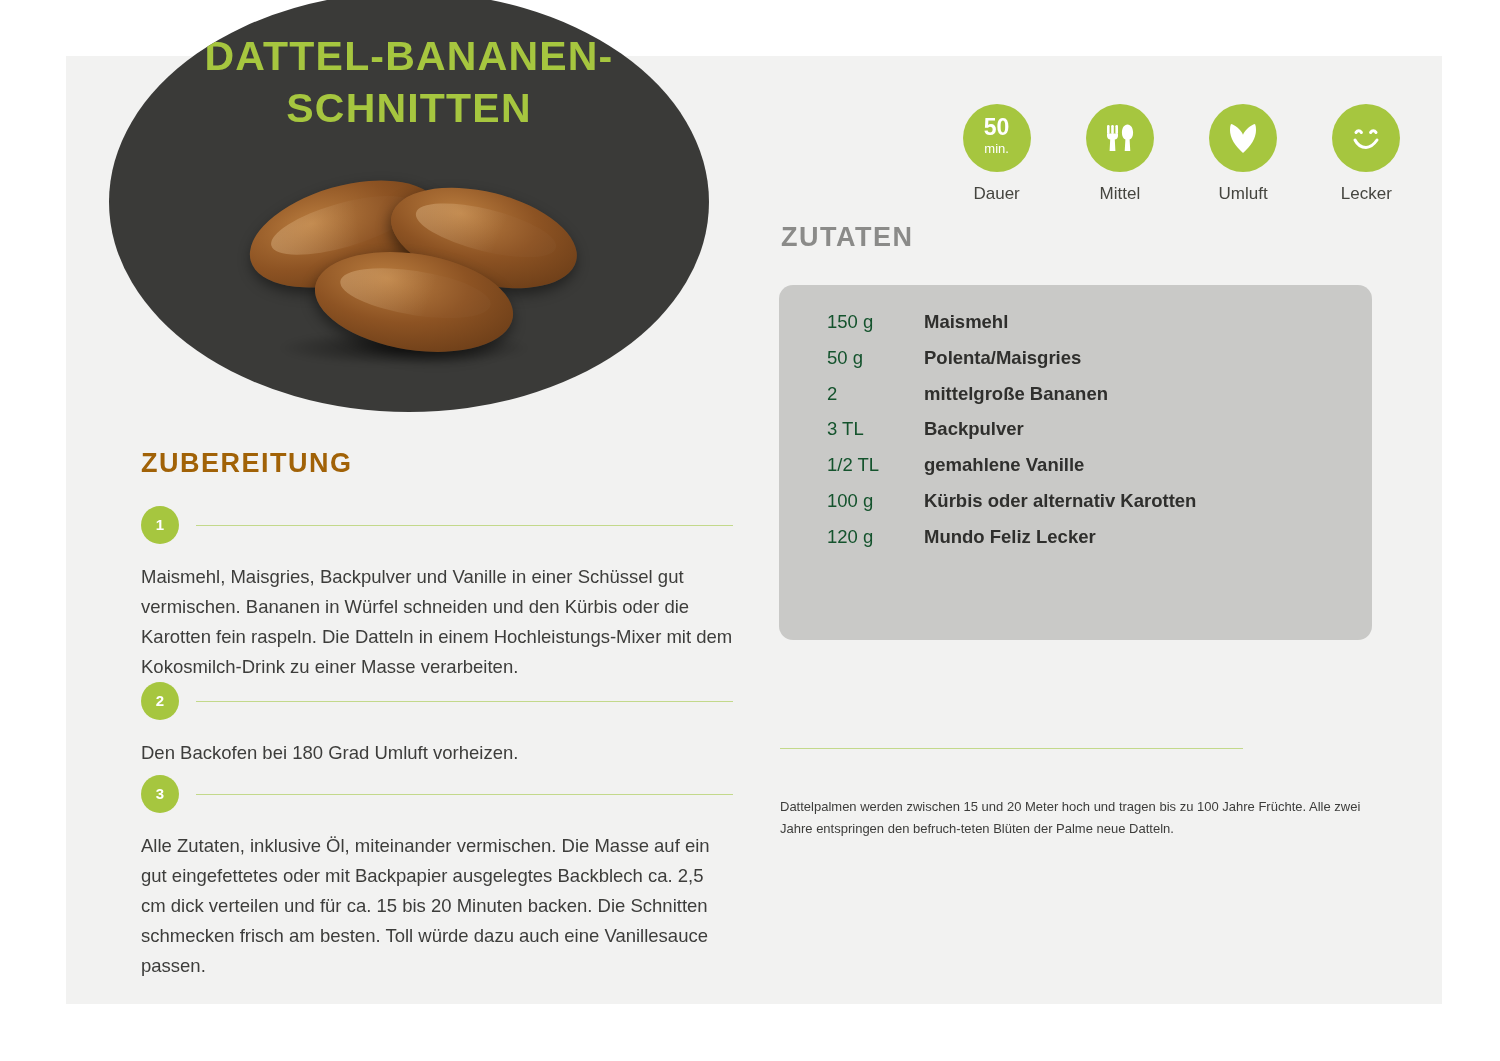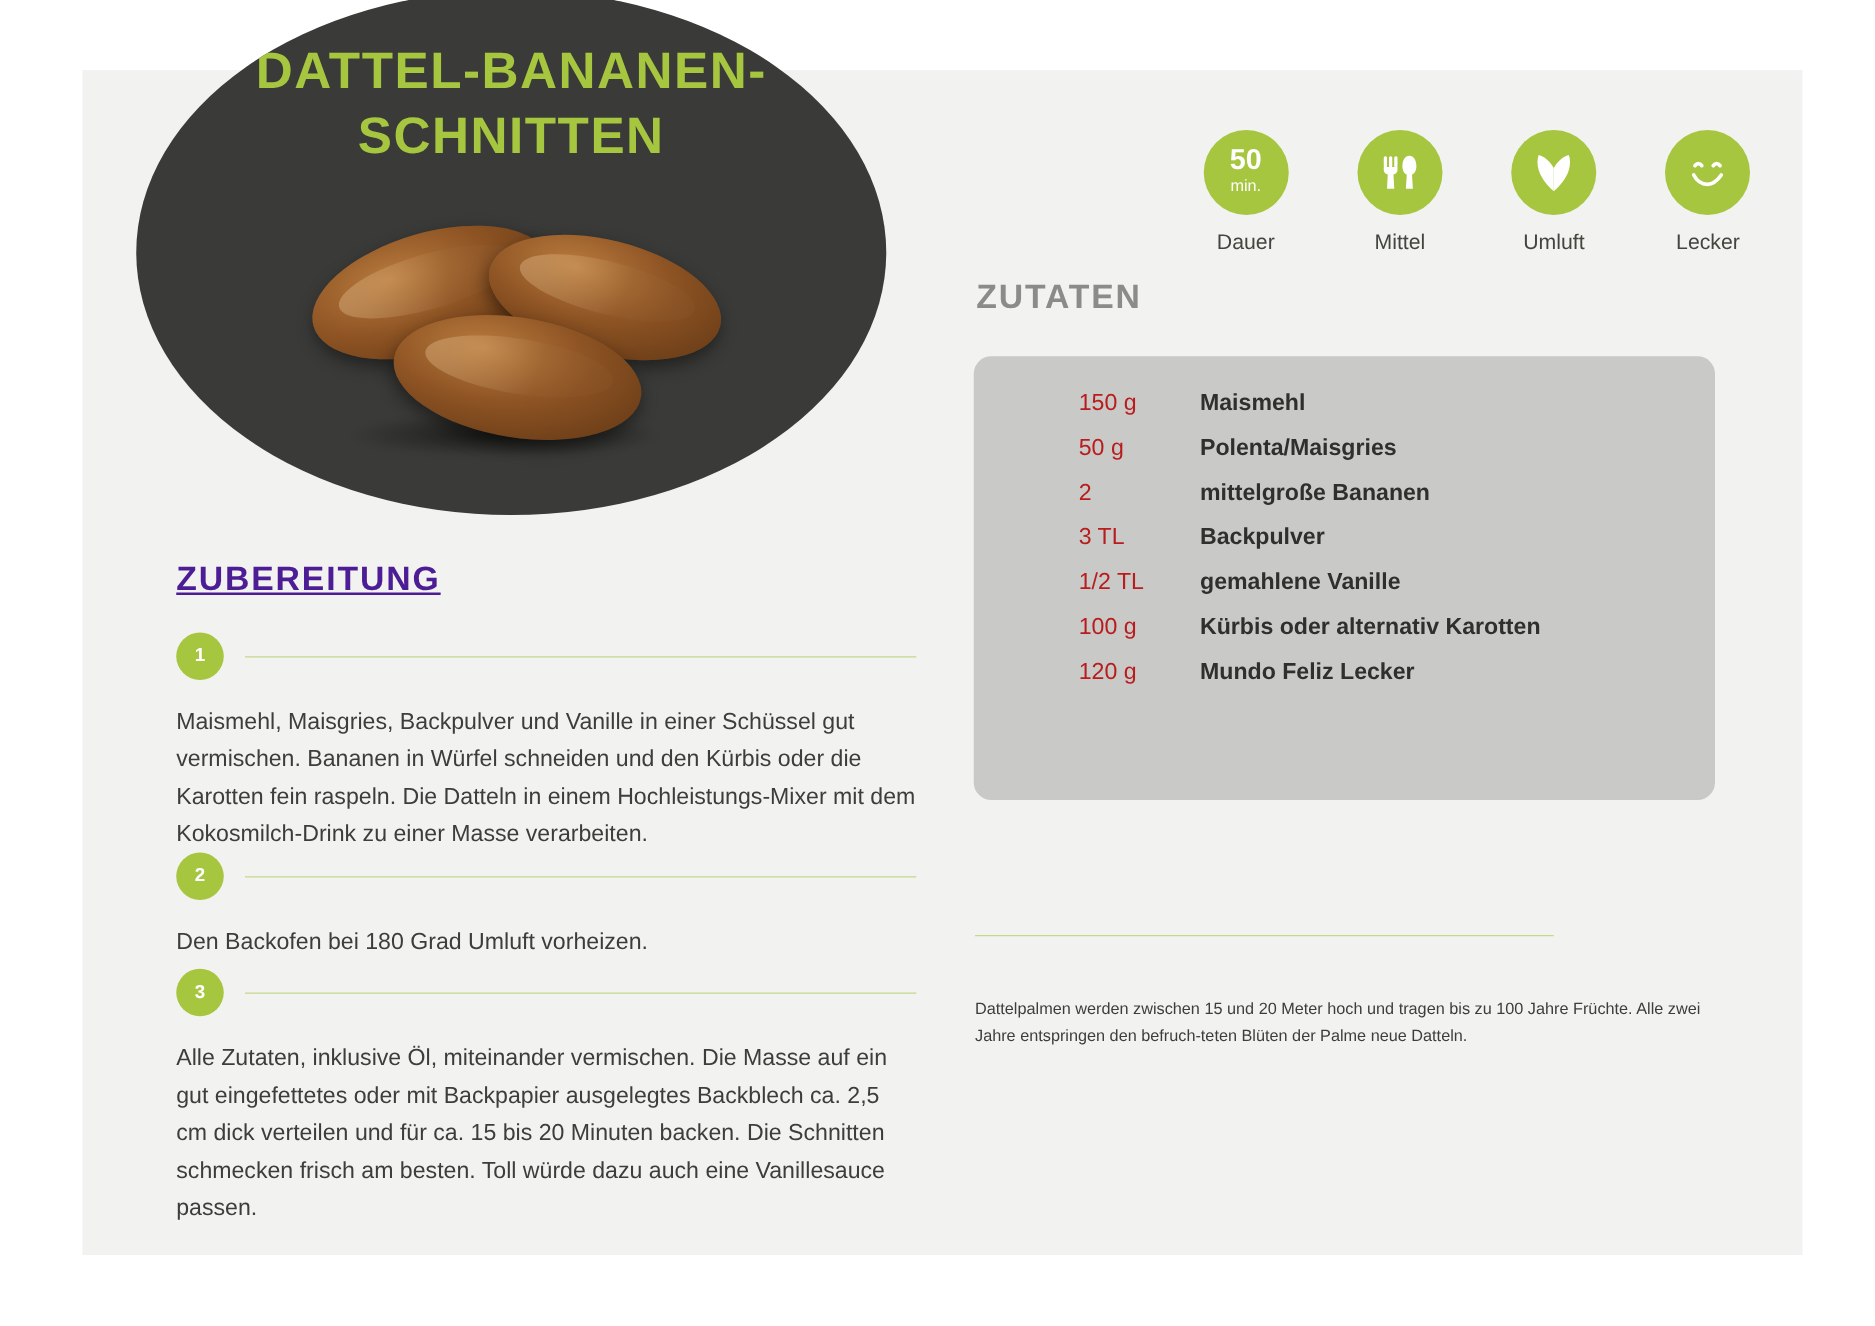--- a/index.html
+++ b/index.html
@@ -106,26 +106,25 @@
     height: 36px;
     background: radial-gradient(ellipse at center, rgba(0,0,0,0.55) 0%, rgba(0,0,0,0) 70%);
     filter: blur(2px);
   }
 
   
   .prep-heading {
     position: absolute;
     left: 137px;
     top: 448px;
-    color: #4c1d95;
+    color: #a16207;
     font-size: 27px;
     font-weight: bold;
     letter-spacing: 1.5px;
     text-transform: uppercase;
-    text-decoration: underline;
   }
 
   .step {
     position: absolute;
     left: 137px;
     width: 592px;
   }
   .step-head {
     position: relative;
     height: 38px;
@@ -238,24 +237,23 @@
     top: 24px;
     width: 520px;
   }
   .ing-row {
     display: flex;
     margin-bottom: 9px;
   }
   .ing-amount {
     width: 97px;
     flex: none;
-    color: #b91c1c;
+    color: #14532d;
     font-size: 18.5px;
     line-height: 1.45;
-    margin-left: 36px;
   }
   .ing-name {
     color: #2f2f2d;
     font-size: 18.5px;
     font-weight: bold;
     line-height: 1.45;
     white-space: pre-line;
   }
 
   .wussten-heading {

